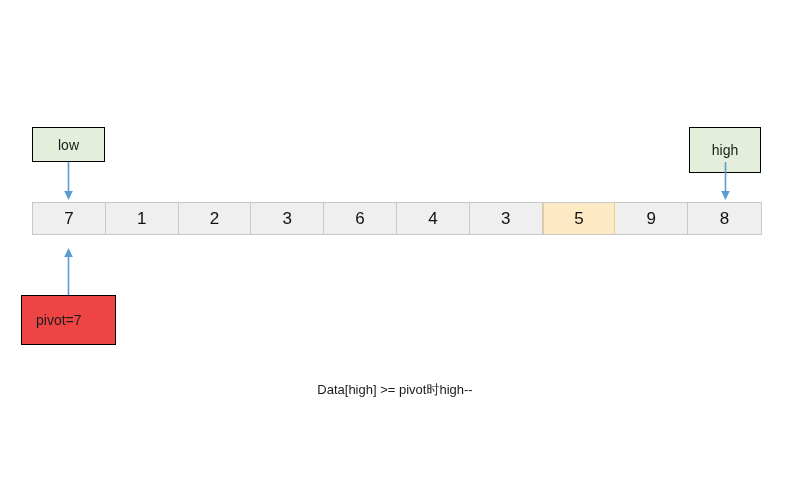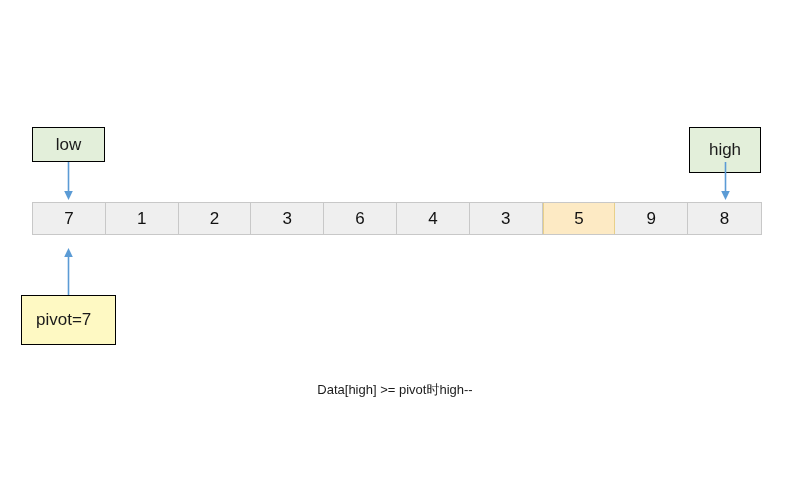--- a/index.html
+++ b/index.html
@@ -37,29 +37,29 @@
   }
 
   
   .tagbox {
     position: absolute;
     box-sizing: border-box;
     border: 1.4px solid #000000;
     display: flex;
     align-items: center;
     justify-content: center;
-    font-size: 17px;
+    font-size: 14px;
     color: #1b1b1b;
     text-align: center;
   }
   .tagbox.green {
     background: #e3efda;
   }
   .tagbox.blue {
-    background: #fef9c3;
+    background: #ef4444;
   }
   #low-box  { left: 32px;  top: 127px; width: 73px; height: 35px; }
   #high-box { left: 689px; top: 127px; width: 72px; height: 46px; }
   #pivot-box {
     left: 21px; top: 295px; width: 95px; height: 50px;
     justify-content: flex-start;
     padding-left: 14px;
   }
 
   

